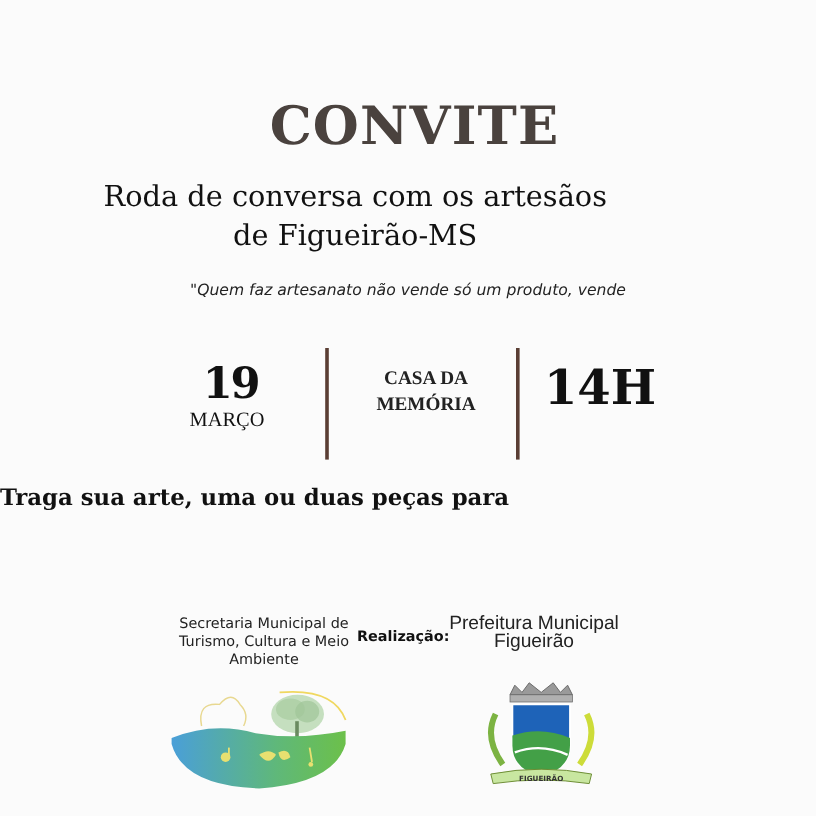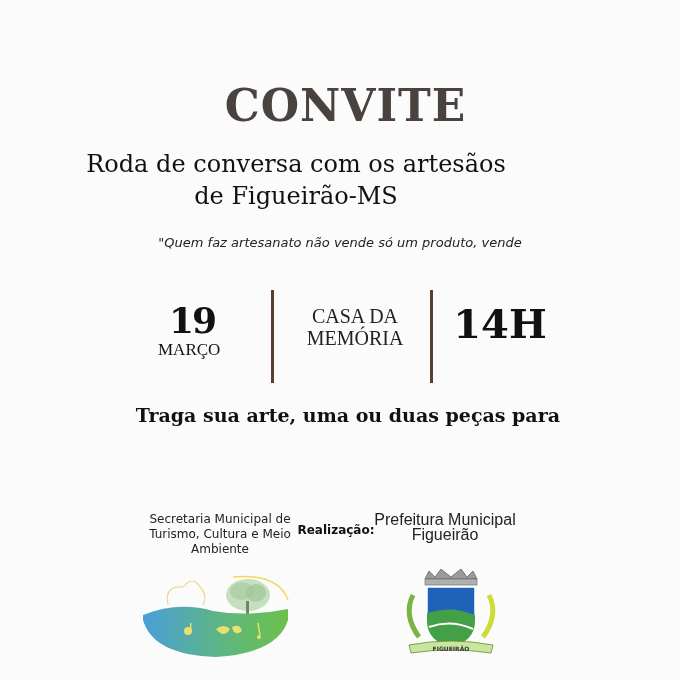--- a/index.html
+++ b/index.html
@@ -4,23 +4,23 @@
 <style>
   html, body { margin:0; padding:0; }
   body { width:680px; height:680px; background:#fbfbfb; position:relative; overflow:hidden; font-family:"Liberation Serif", serif; color:#111; }
   .abs { position:absolute; }
   .title { left:0; width:599px; top:80px; text-align:center; font-family:"DejaVu Serif", serif; font-weight:bold; font-size:44px; letter-spacing:1px; color:#4a423e;margin-left:46px; }
   .subtitle { left:0; width:592px; top:148px; text-align:center; font-family:"DejaVu Serif", serif; font-size:24px; line-height:32px; color:#111; }
   .quote { left:0; width:680px; top:235px; text-align:center; font-family:"DejaVu Sans", sans-serif; font-style:italic; font-size:13px; line-height:16px; color:#222; }
   .divider { width:3px; background:#5a3e34; top:290px; height:93px; }
   .date-num { left:162px; top:302px; width:60px; text-align:center; font-family:"DejaVu Serif", serif; font-weight:bold; font-size:36px; line-height:36px; color:#111; letter-spacing:-2px; }
   .date-month { left:158px; top:340px; width:84px; text-align:left; font-family:"Liberation Serif", serif; font-size:17px; color:#111; }
-  .place { left:290px; top:305px; width:130px; text-align:center; font-family:"Liberation Serif", serif; font-size:20px; line-height:22px; color:#222; }
+  .place { left:290px; top:305px; width:130px; text-align:center; font-family:"Liberation Serif", serif; font-size:16px; line-height:22px; color:#222;font-weight:bold; }
   .time { left:440px; top:300px; width:120px; text-align:center; font-family:"DejaVu Serif", serif; font-weight:bold; font-size:40px; line-height:48px; color:#111; }
-  .bring { left:0; width:560px; top:402px; text-align:right; font-family:"DejaVu Serif", serif; font-weight:bold; font-size:19px; line-height:27px; color:#111; }
+  .bring { left:0; width:560px; top:402px; text-align:left; font-family:"DejaVu Serif", serif; font-weight:bold; font-size:19px; line-height:27px; color:#111; }
   .org-left { left:120px; top:512px; width:200px; text-align:center; font-family:"DejaVu Sans", sans-serif; font-size:12px; line-height:15px; color:#222; }
   .org-right { left:350px; top:512px; width:190px; text-align:center; font-family:Liberation Sans, sans-serif; font-size:16px; line-height:15px; color:#222; }
   .realizacao { left:280px; top:523px; width:112px; text-align:center; font-family:"DejaVu Sans", sans-serif; font-weight:bold; font-size:12px; color:#111; }
   .logo-left { left:138px; top:565px; width:155px; height:95px; }
   .logo-right { left:395px; top:565px; width:112px; height:95px; }
 </style>
 </head>
 <body>
 
 <div class="abs title">CONVITE</div>

